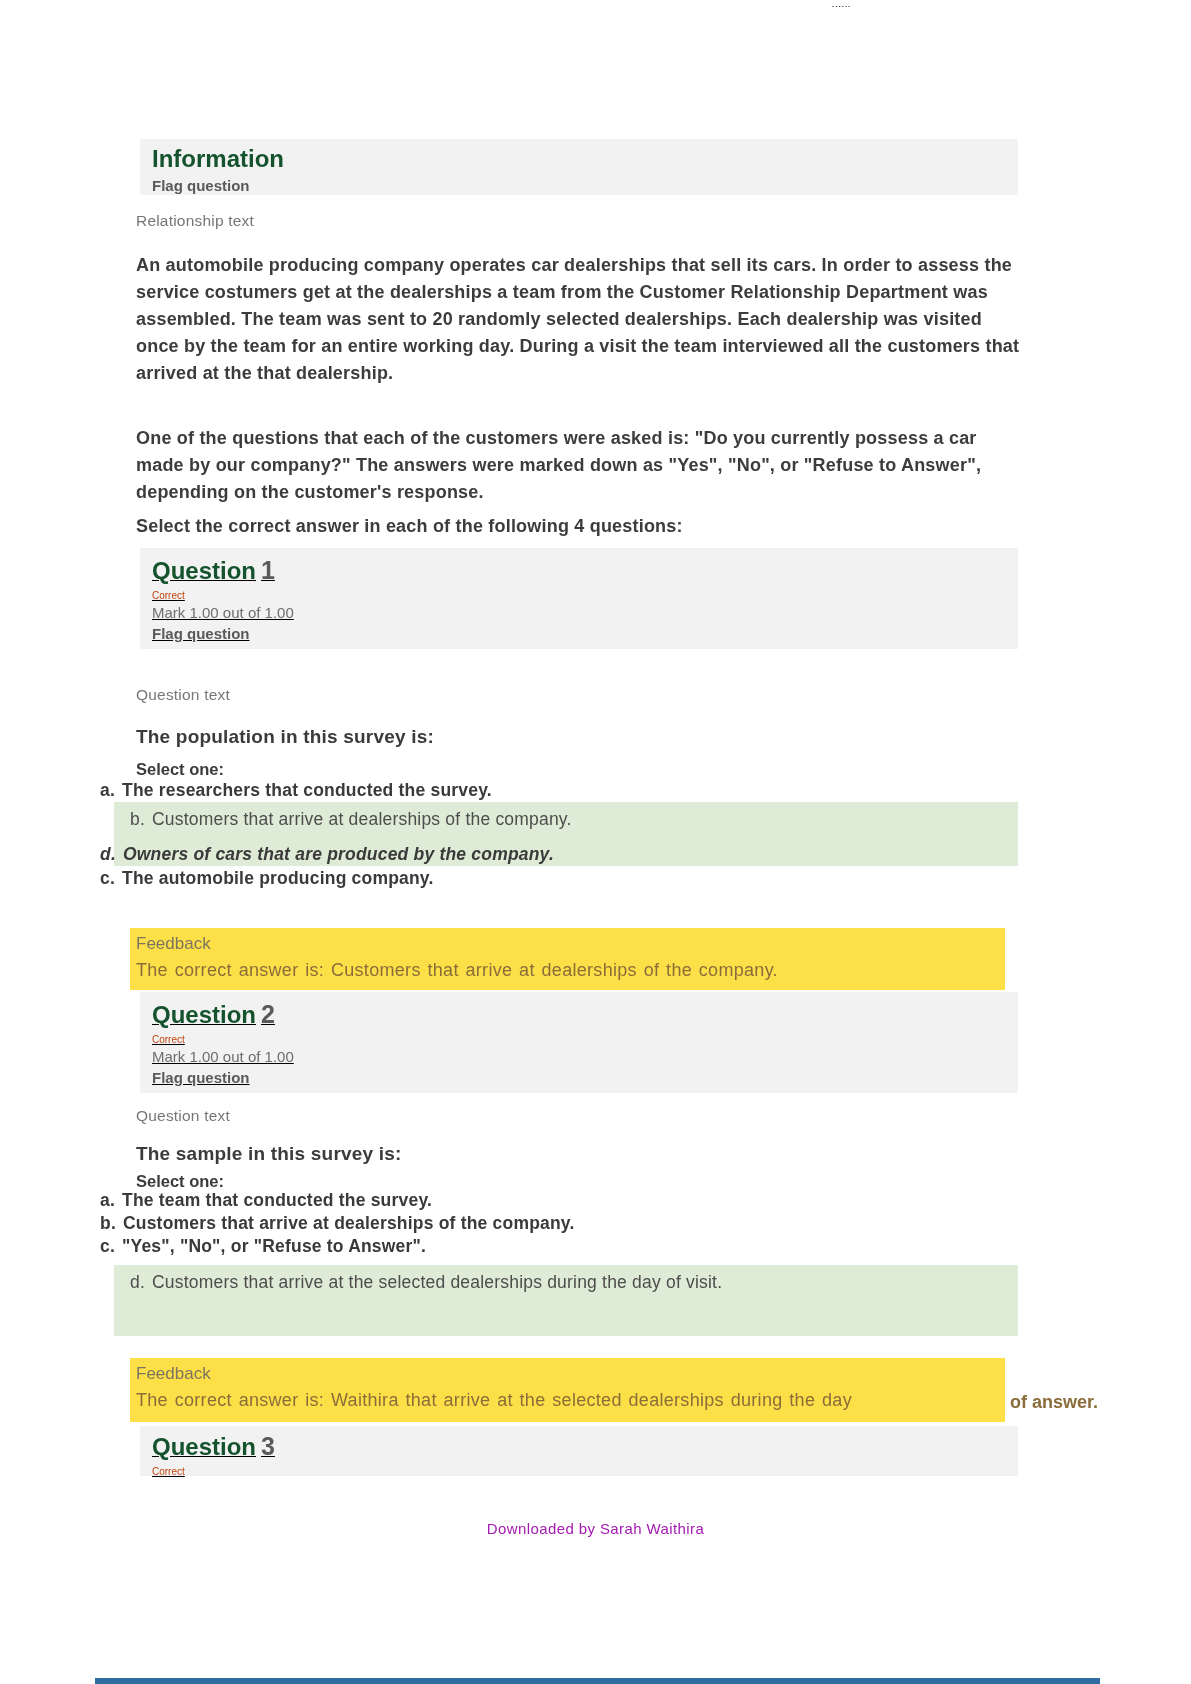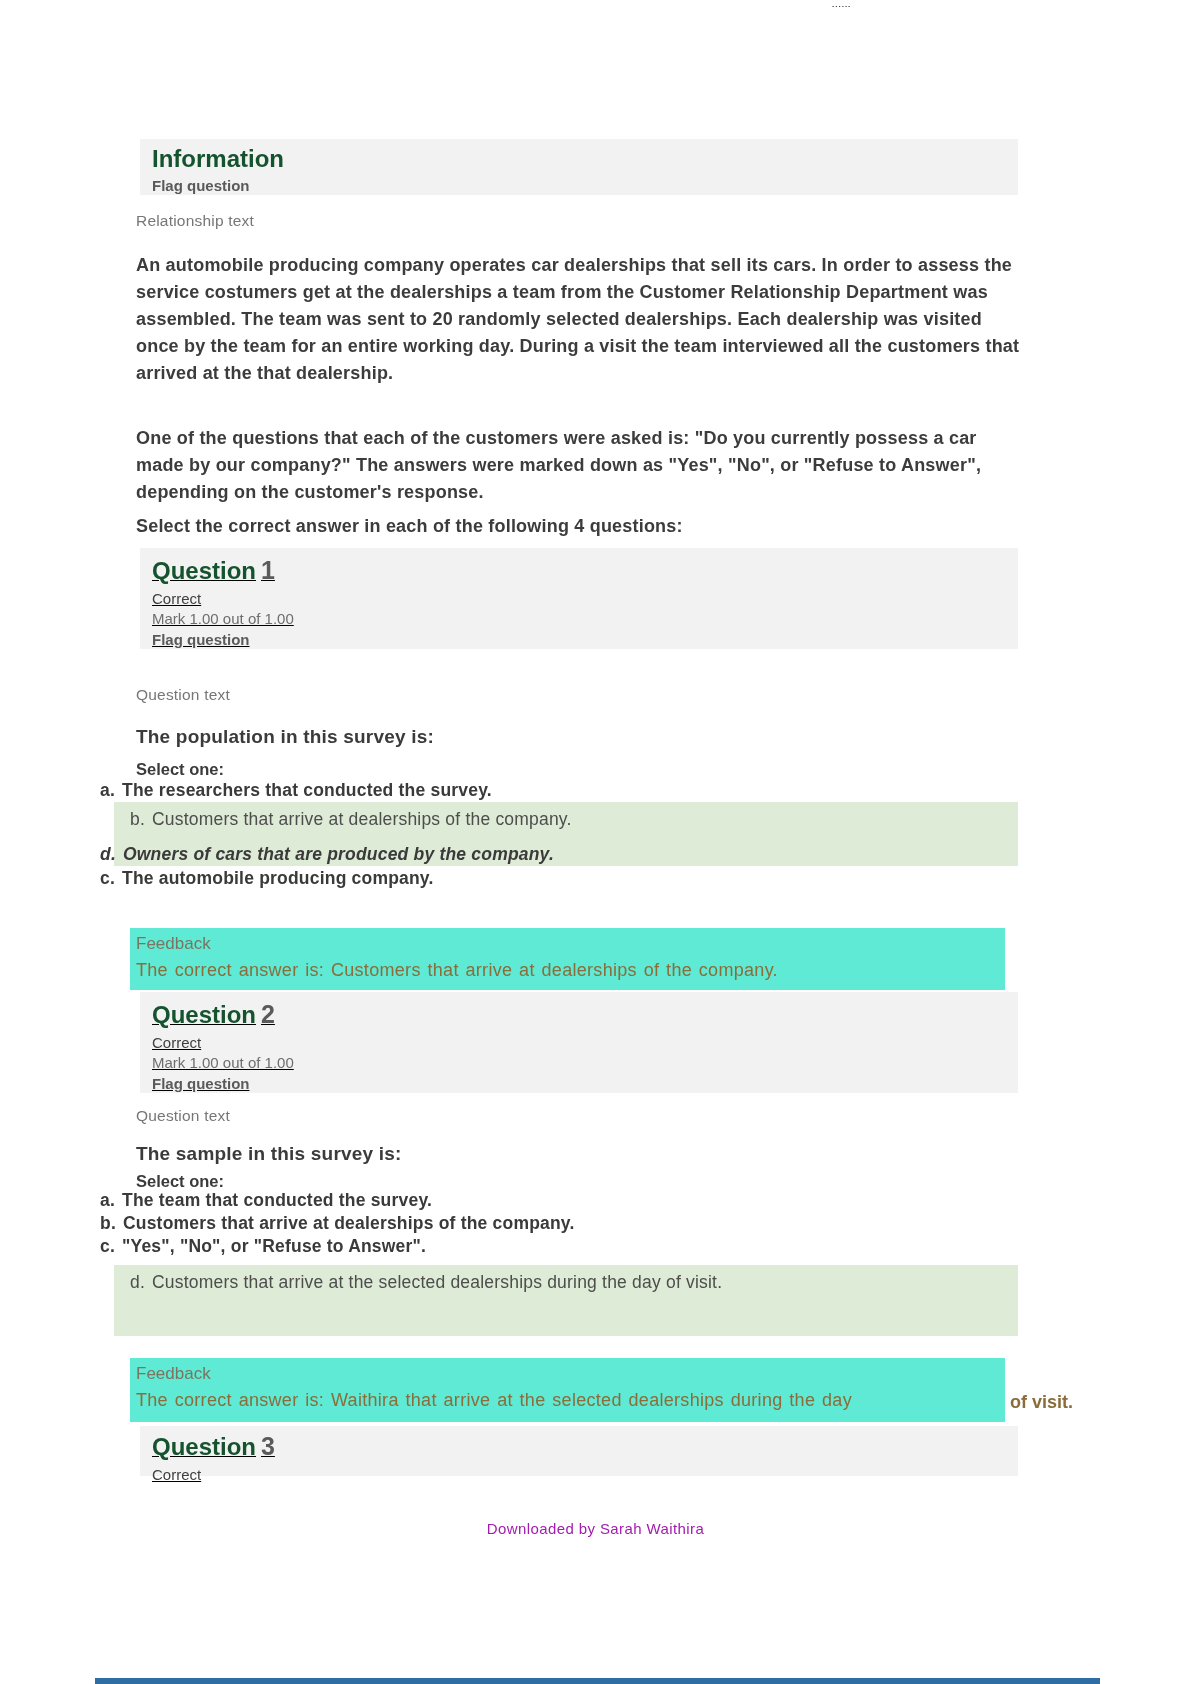--- a/index.html
+++ b/index.html
@@ -21,21 +21,21 @@
   .doc-header {
     top:16px; left:0; width:100%;
     text-align:center;
     font-size:15px; color:#9b9b9b; letter-spacing:0.3px;
   }
 
   .gray-block { background:#f2f2f2; }
   .block-title { font-size:24px; font-weight:bold; color:#14532d; }
   .qnum { font-size:25px; font-weight:bold; color:#5a5a5a; margin-left:5px; }
   .flag-label { font-size:15px; font-weight:bold; color:#5a5a5a; margin-top:4px; }
-  .status-line { font-size:15px; color:#404040; margin-top:5px; }
+  .status-line { font-size:10px; color:#c2410c; margin-top:5px; }
   .mark-line { font-size:15px; color:#6e6e6e; margin-top:3px; }
 
   .info-block { left:140px; top:139px; width:878px; height:56px; padding:6px 0 0 12px; }
   .section-label { font-size:15.5px; color:#767676; letter-spacing:0.2px; }
   .info-text-label { left:136px; top:212px; }
 
   .para {
     left:136px; width:884px;
     font-size:18px; font-weight:600; color:#3c3c3c;
     line-height:27px; letter-spacing:0.2px;
@@ -75,21 +75,21 @@
   .q1-opt-b { top:802px; height:64px; }
   .q1-opt-c { top:868px; }
   .q1-opt-d { top:844px;font-style:italic; }
   .q2-opt-a { top:1190px; }
   .q2-opt-b { top:1213px; }
   .q2-opt-c { top:1236px; }
   .q2-opt-d { top:1265px; height:71px; }
 
   .feedback-block {
     left:130px; width:875px;
-    background:#5eead4;
+    background:#fde047;
     padding:6px 0 5px 6px;
   }
   .q1-feedback { top:928px; height:62px; }
   .q2-feedback { top:1358px; height:64px; }
   .feedback-label { font-size:17px; color:#7c7461; }
   .feedback-text {
     font-size:18px; color:#8a6d3b;
     margin-top:6px; letter-spacing:0.3px; word-spacing:1.5px;
     white-space:nowrap;
   }
@@ -178,21 +178,21 @@
   <div class="abs option q2-opt-c">
     <span class="letter">c.</span><span>"Yes", "No", or "Refuse to Answer".</span>
   </div>
   <div class="abs option highlighted q2-opt-d">
     <span class="letter">d.</span><span>Customers that arrive at the selected dealerships during the day of visit.</span>
   </div>
 
   <div class="abs feedback-block q2-feedback">
     <div class="feedback-label">Feedback</div>
     <div class="feedback-text">The correct answer is: Waithira that arrive at the selected dealerships during the day</div>
-    <div class="feedback-overflow">of visit.</div>
+    <div class="feedback-overflow">of answer.</div>
   </div>
 
   <div class="abs gray-block q-block q3-block">
     <div>
       <span class="block-title">Question</span><span class="qnum">3</span>
     </div>
     <div class="status-line">Correct</div>
   </div>
 
   <div class="abs doc-footer">Downloaded by Sarah Waithira</div>

